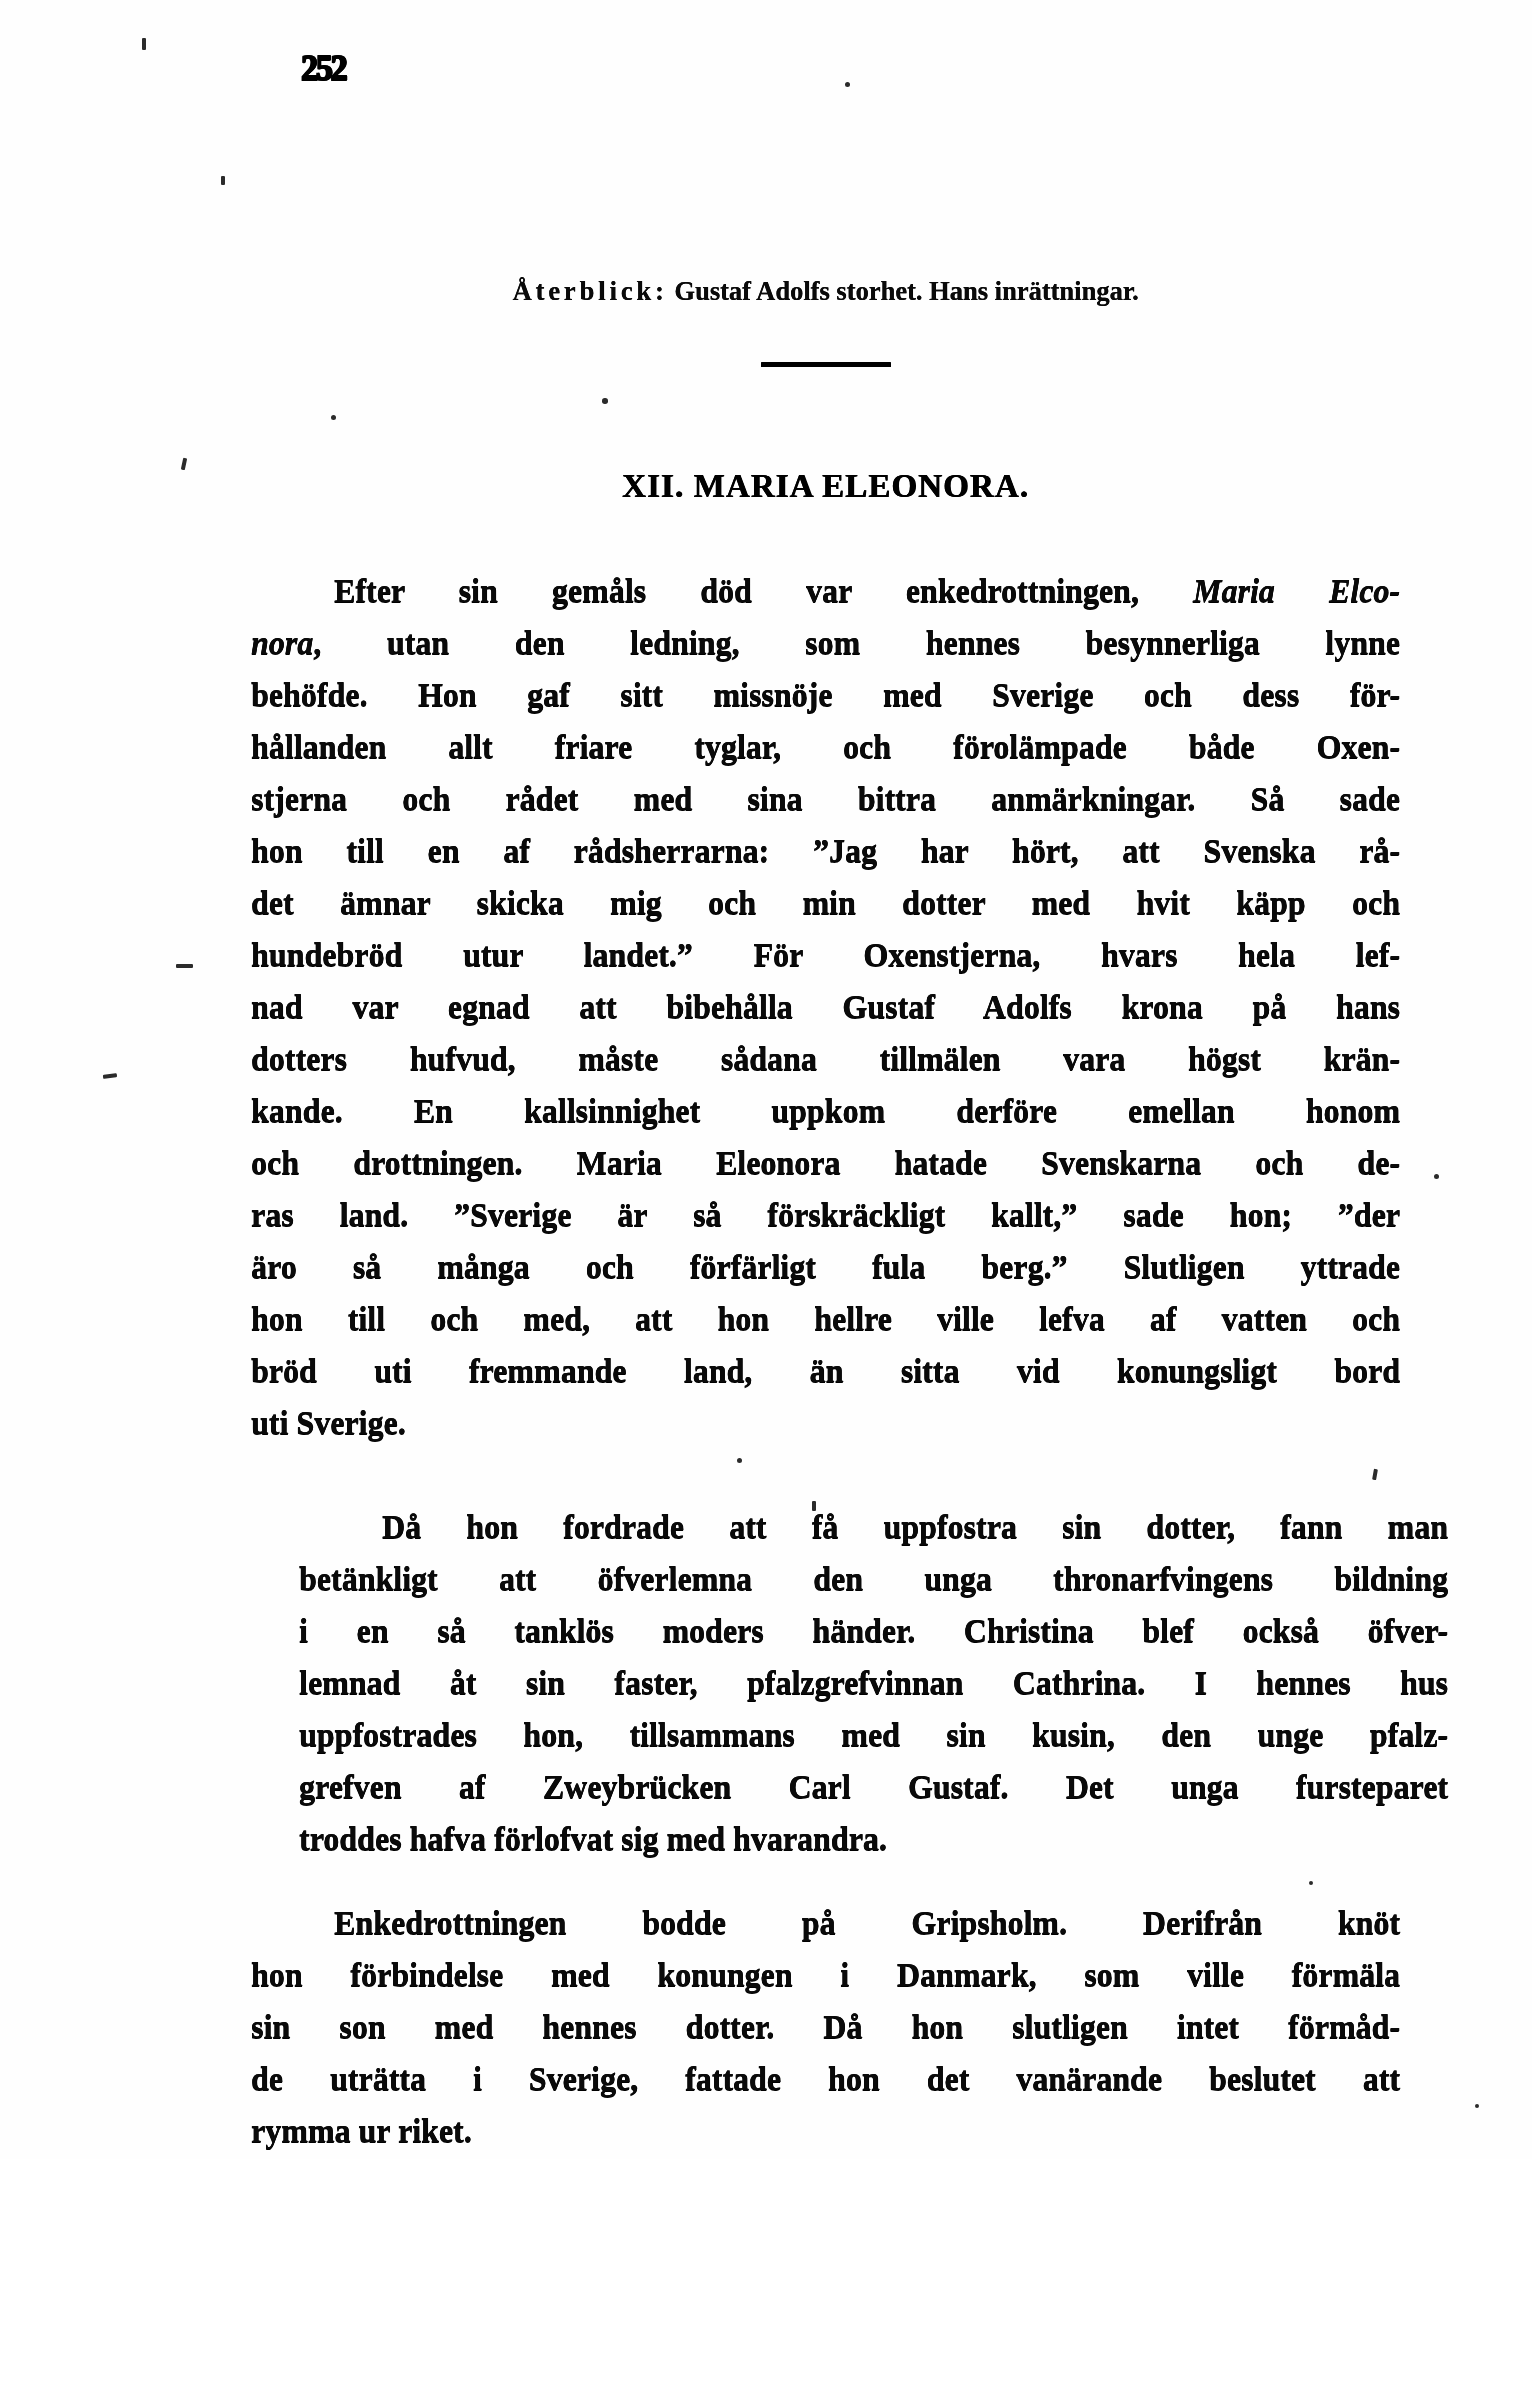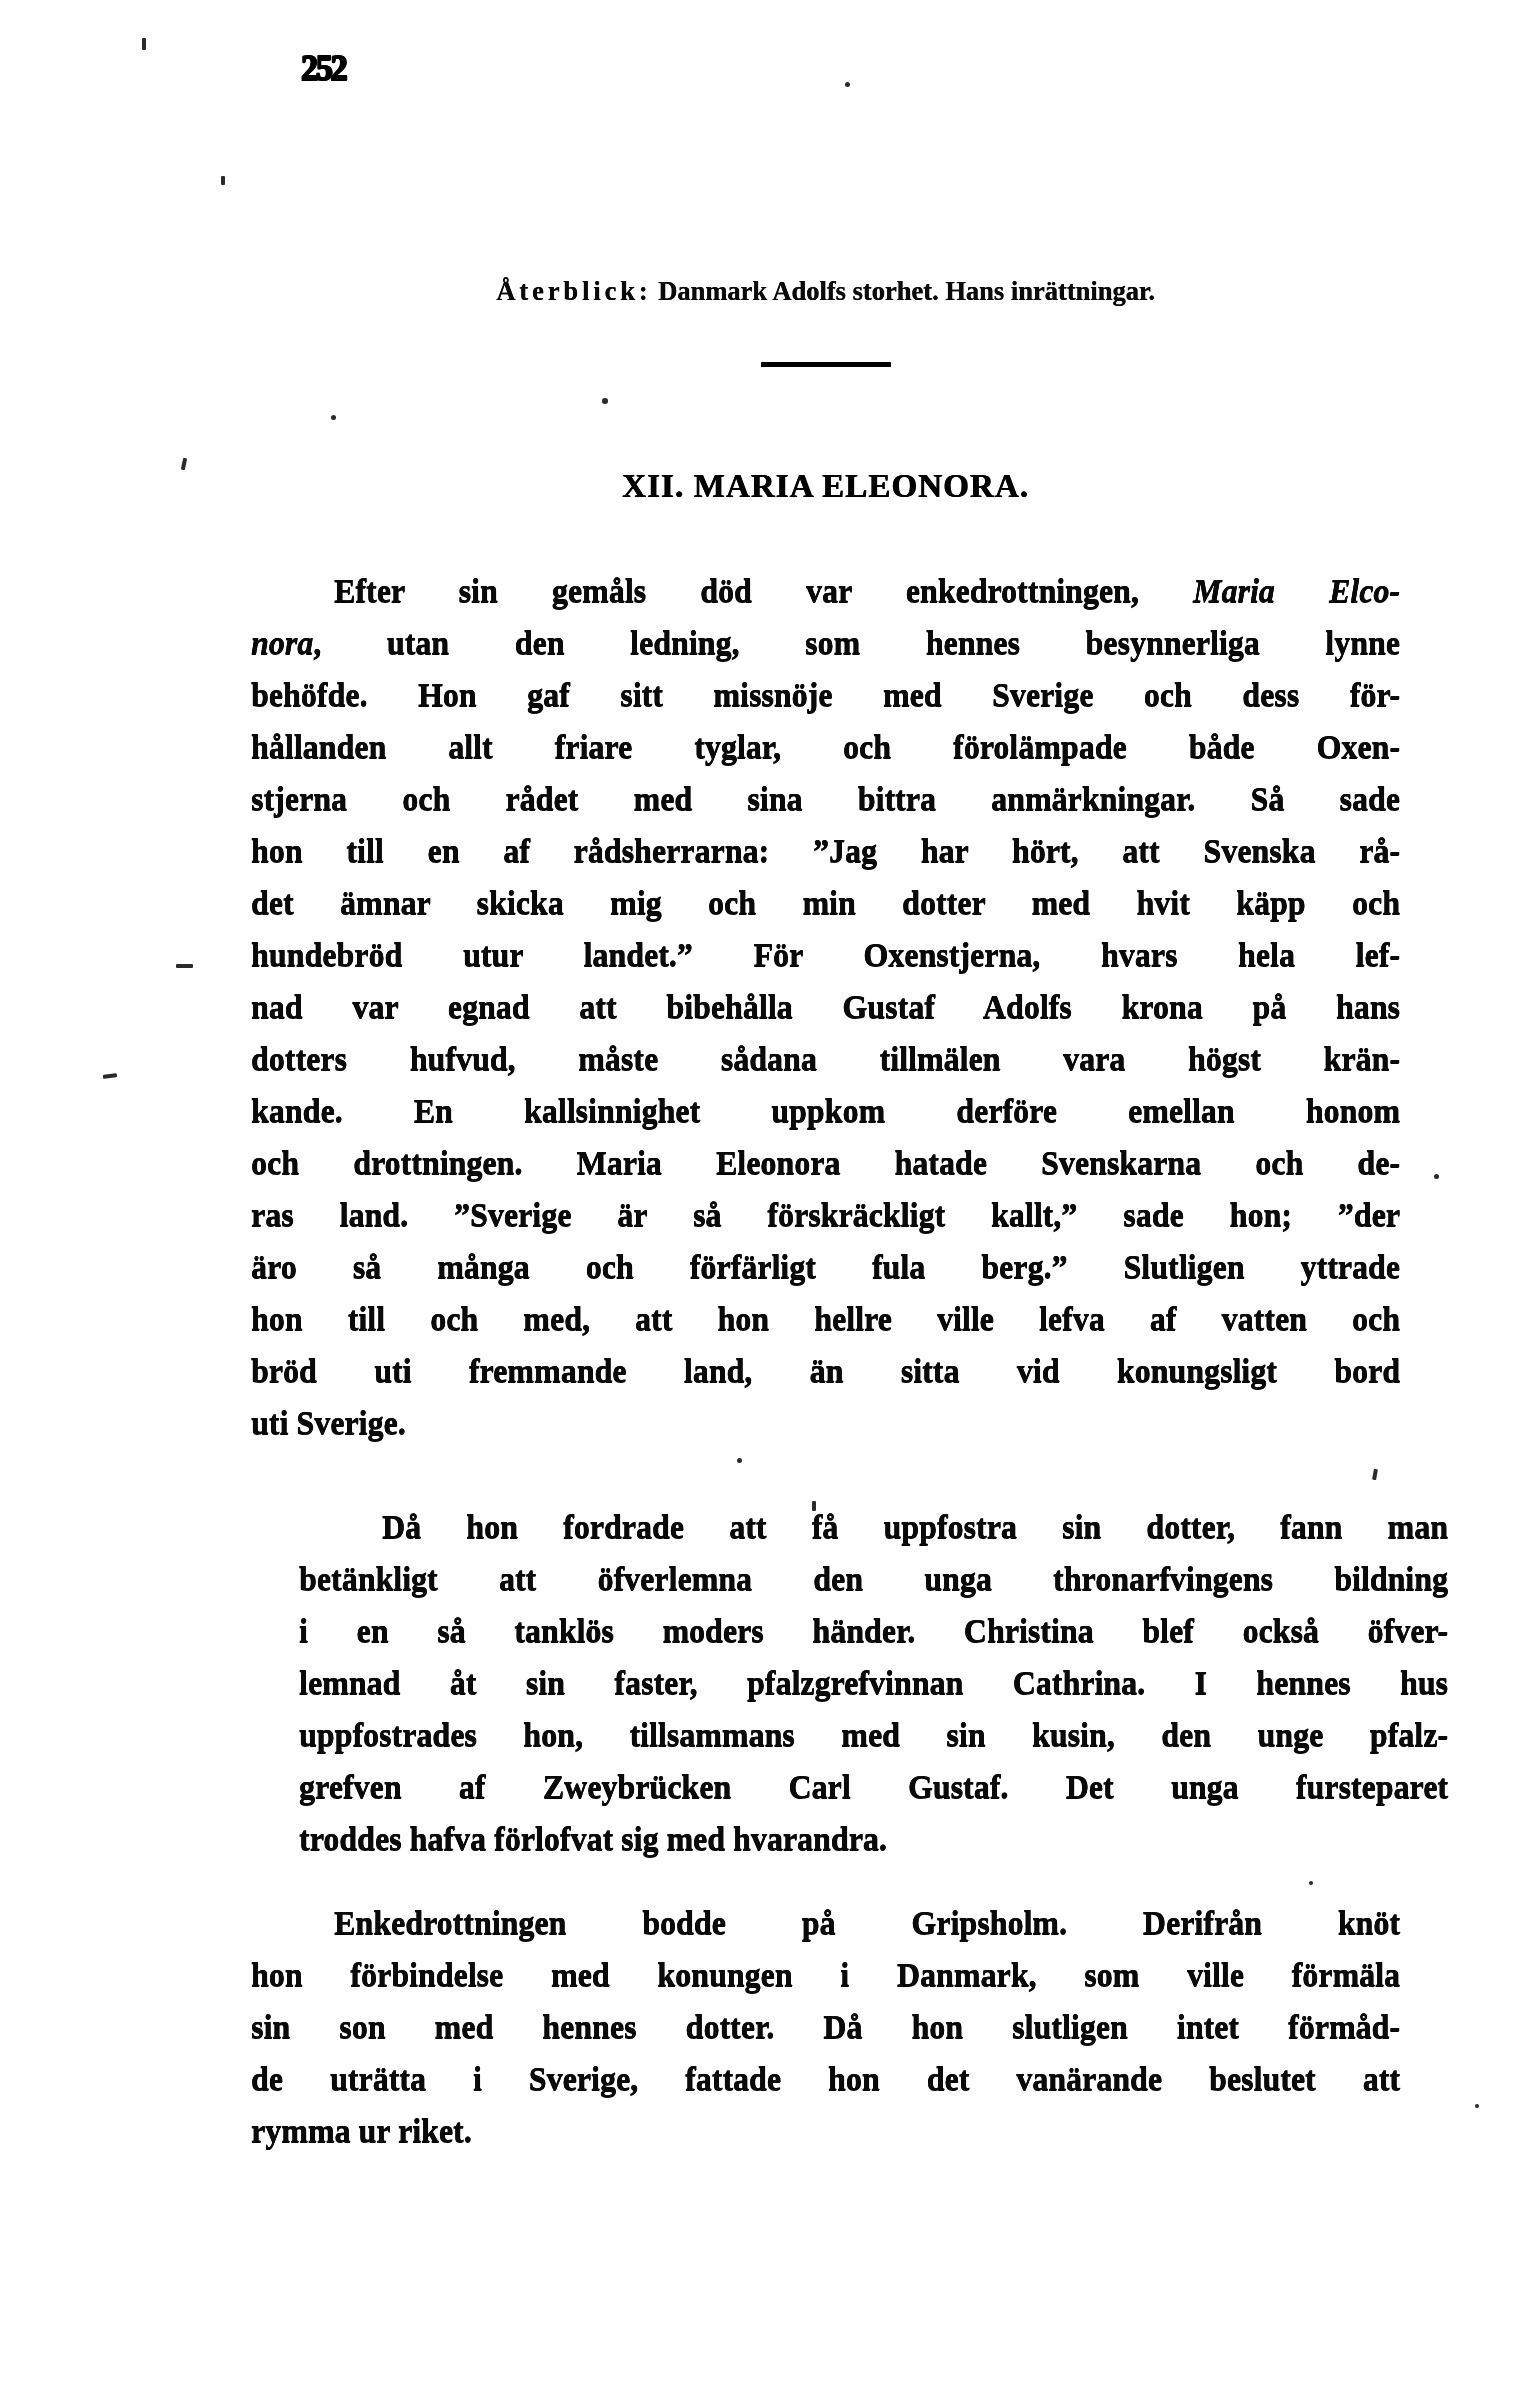--- a/index.html
+++ b/index.html
@@ -163,21 +163,21 @@
 </style>
 </head>
 <body>
 
 <div class="page">
 
   <div class="folio">252</div>
 
 
   <div class="subject">
-    <span class="sp">Återblick:</span><span> Danmark Adolfs storhet.   Hans inrättningar.</span>
+    <span class="sp">Återblick:</span><span> Gustaf Adolfs storhet.   Hans inrättningar.</span>
   </div>
 
   <div class="rule"></div>
 
   <div class="chapter">XII.   MARIA ELEONORA.</div>
 
   <div class="textblock" style="top:564px;">
     <span class="ln just"><span style="display:inline-block;width:83px;"></span><span>Efter sin gemåls död var enkedrottningen, </span><span class="ital">Maria Elco-</span></span>
     <span class="ln just"><span class="ital">nora</span><span>, utan den ledning, som hennes besynnerliga lynne</span></span>
     <span class="ln just">behöfde.  Hon gaf sitt missnöje med Sverige och dess för-</span>

